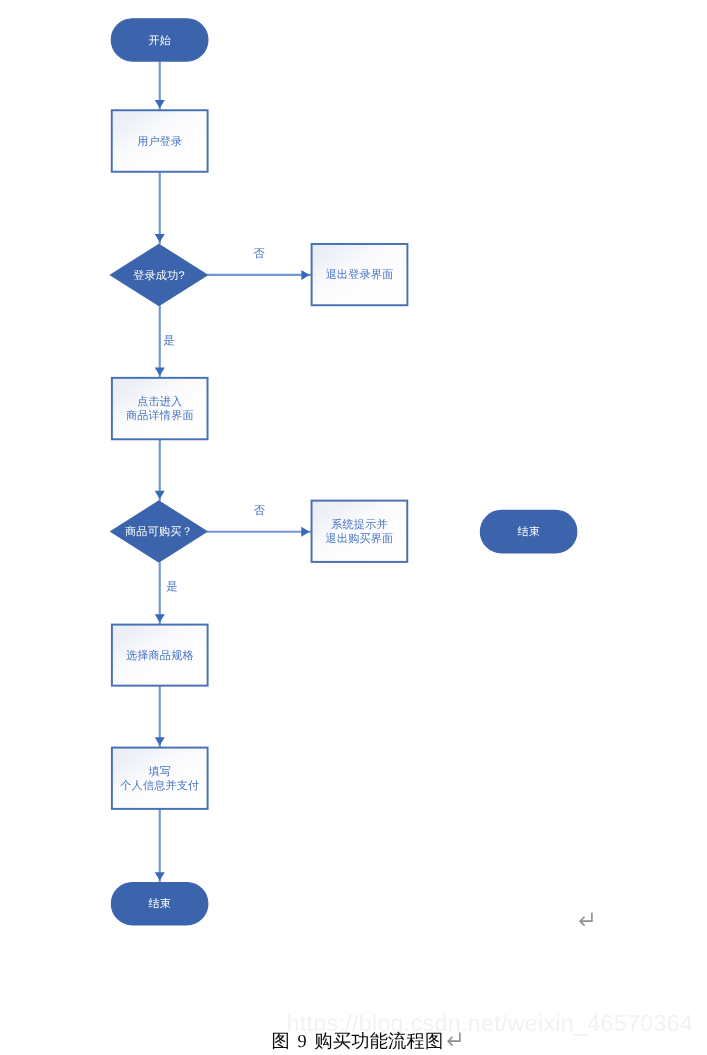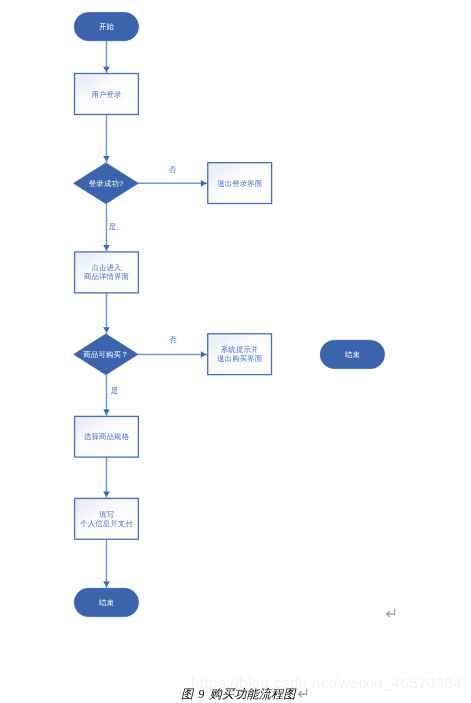--- a/index.html
+++ b/index.html
@@ -2,21 +2,21 @@
 <html><head>
 <meta charset="utf-8">
 <style>
   html,body{margin:0;padding:0;}
   body{width:471px;height:703px;background:#ffffff;overflow:hidden;
        font-family:"Liberation Sans",sans-serif;}
   #page{position:relative;width:471px;height:703px;background:#fff;}
   svg{position:absolute;left:0;top:0;}
   .cap{position:absolute;left:181px;top:686px;text-align:left;
        font-size:12.2px;color:#0a0a0a;white-space:pre;letter-spacing:0.1px;word-spacing:1.9px;
-       font-family:"Liberation Serif",serif;font-style:italic;}
+       font-family:"Liberation Serif",serif;}
   .watermark{position:absolute;left:191px;top:674px;font-size:15.5px;
        color:#f2f2f2;white-space:nowrap;-webkit-font-smoothing:antialiased;letter-spacing:0.2px;}
   .retmark{position:absolute;width:10px;height:10px;overflow:visible;}
   .rm1{left:298.2px;top:688.0px;}
   .rm2{left:386.0px;top:608.1px;}
 </style>
 </head>
 <body>
 
 <div id="page">

